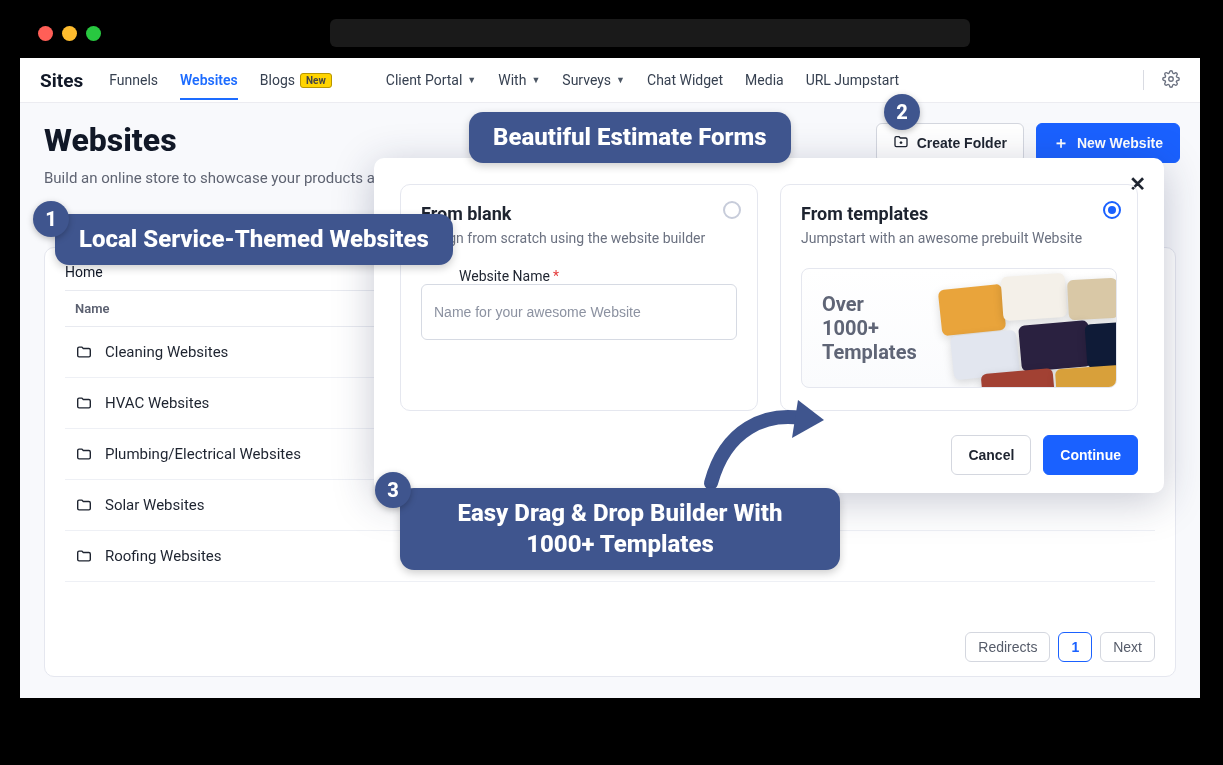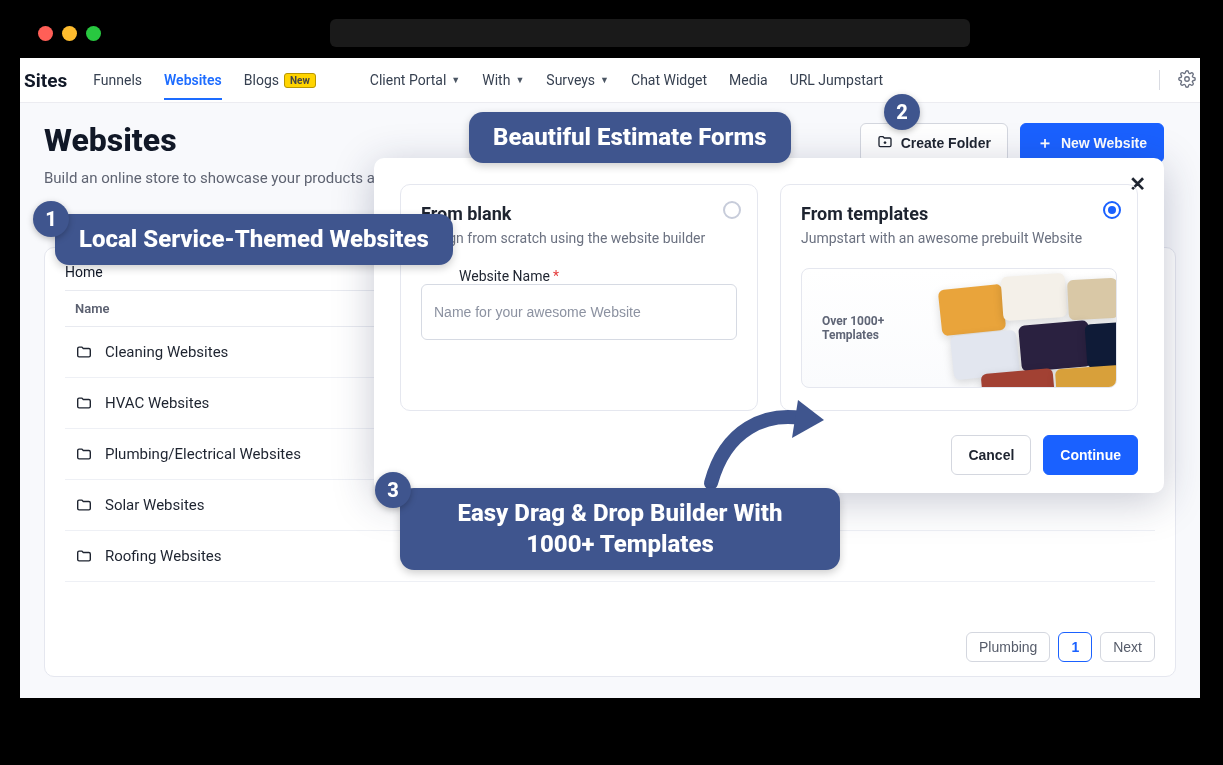--- a/index.html
+++ b/index.html
@@ -44,21 +44,21 @@
     background: #fff;
     height: 640px;
     border-radius: 0 0 14px 14px;
     position: relative;
   }
   
   .topnav {
     height: 45px;
     display: flex;
     align-items: center;
-    padding: 0 4px;
+    padding: 0 20px;
     border-bottom: 1px solid #ececf1;
     gap: 22px;
     font-size: 14px;
     color: #111827;
   }
   .brand { font-size: 19px; font-weight: 700; margin-right: 4px; }
   .nav-item { color: #374151; cursor: pointer; display: flex; align-items: center; gap: 5px; }
   .nav-item.active { color: #1d6cff; font-weight: 600; border-bottom: 2px solid #1d6cff; padding-bottom: 10px; margin-bottom: -12px; }
   .badge-new { background: #ffd400; color: #444; font-size: 10px; font-weight: 700; padding: 1px 5px; border-radius: 3px; border:1px solid #b89600;}
   .caret { font-size: 9px; color: #4b5563; }
@@ -66,21 +66,21 @@
   .gear-sep { width:1px; height:20px; background:#d9dbe2; }
   
   .page {
     background: #f8f9fc;
     height: 595px;
     padding: 18px 24px 24px 24px;
     position: relative;
   }
   .page-title { font-size: 32px; font-weight: 800; color: #111827; }
   .page-sub { font-size: 15px; color: #5f6472; margin-top: 10px; }
-  .action-buttons { position: absolute; right: 36px; top: 20px; display:flex; gap:12px; }
+  .action-buttons { position: absolute; right: 20px; top: 20px; display:flex; gap:12px; }
   .btn {
     height: 40px;
     padding: 0 16px;
     border-radius: 6px;
     font-size: 14px;
     font-weight: 600;
     display: inline-flex;
     align-items: center;
     gap: 8px;
     cursor: pointer;
@@ -155,21 +155,21 @@
     border-radius:6px; padding:0 12px; font-size:14px; color:#1e2430;
   }
   .text-input::placeholder { color:#8c92a1; }
   .template-preview {
     margin-top:22px; height:120px; border:1px solid #e5e7ef; border-radius:8px;
     display:flex; align-items:center; padding:0 20px; gap:14px;
     background: linear-gradient(180deg,#fff,#fafbfd);
     overflow:hidden;
     position:relative;
   }
-  .tpl-text { font-size:12px; font-weight:700; color:#5f6576; max-width:100px; }
+  .tpl-text { font-size:20px; font-weight:700; color:#5f6576; max-width:100px; }
   .tpl-mosaic {
     flex:1; height:100%;
     position:relative;
   }
   .tpl-mosaic .tile {
     position:absolute; border-radius:6px; box-shadow: 0 3px 10px rgba(0,0,0,0.15);
   }
   .modal-actions { display:flex; justify-content:flex-end; gap:12px; margin-top:24px; }
   
   .annot {
@@ -296,21 +296,21 @@
           <span>Solar Websites</span>
         </div>
         <div class="list-row">
           <span class="folder-ico"><svg viewBox="0 0 24 20" fill="none" stroke="#1e2430" stroke-width="2">
                 <path d="M3 5a2 2 0 0 1 2-2h4l2 2h8a2 2 0 0 1 2 2v8a2 2 0 0 1-2 2H5a2 2 0 0 1-2-2V5z"></path>
               </svg></span>
           <span>Roofing Websites</span>
         </div>
 
         <div class="pager">
-          <button class="pg-btn">Plumbing</button>
+          <button class="pg-btn">Redirects</button>
           <button class="pg-btn active">1</button>
           <button class="pg-btn">Next</button>
         </div>
       </div>
 
       <div class="modal">
         <div class="modal-close">✕</div>
         <div class="choices">
           <div class="choice-card">
             <div class="radio"></div>

